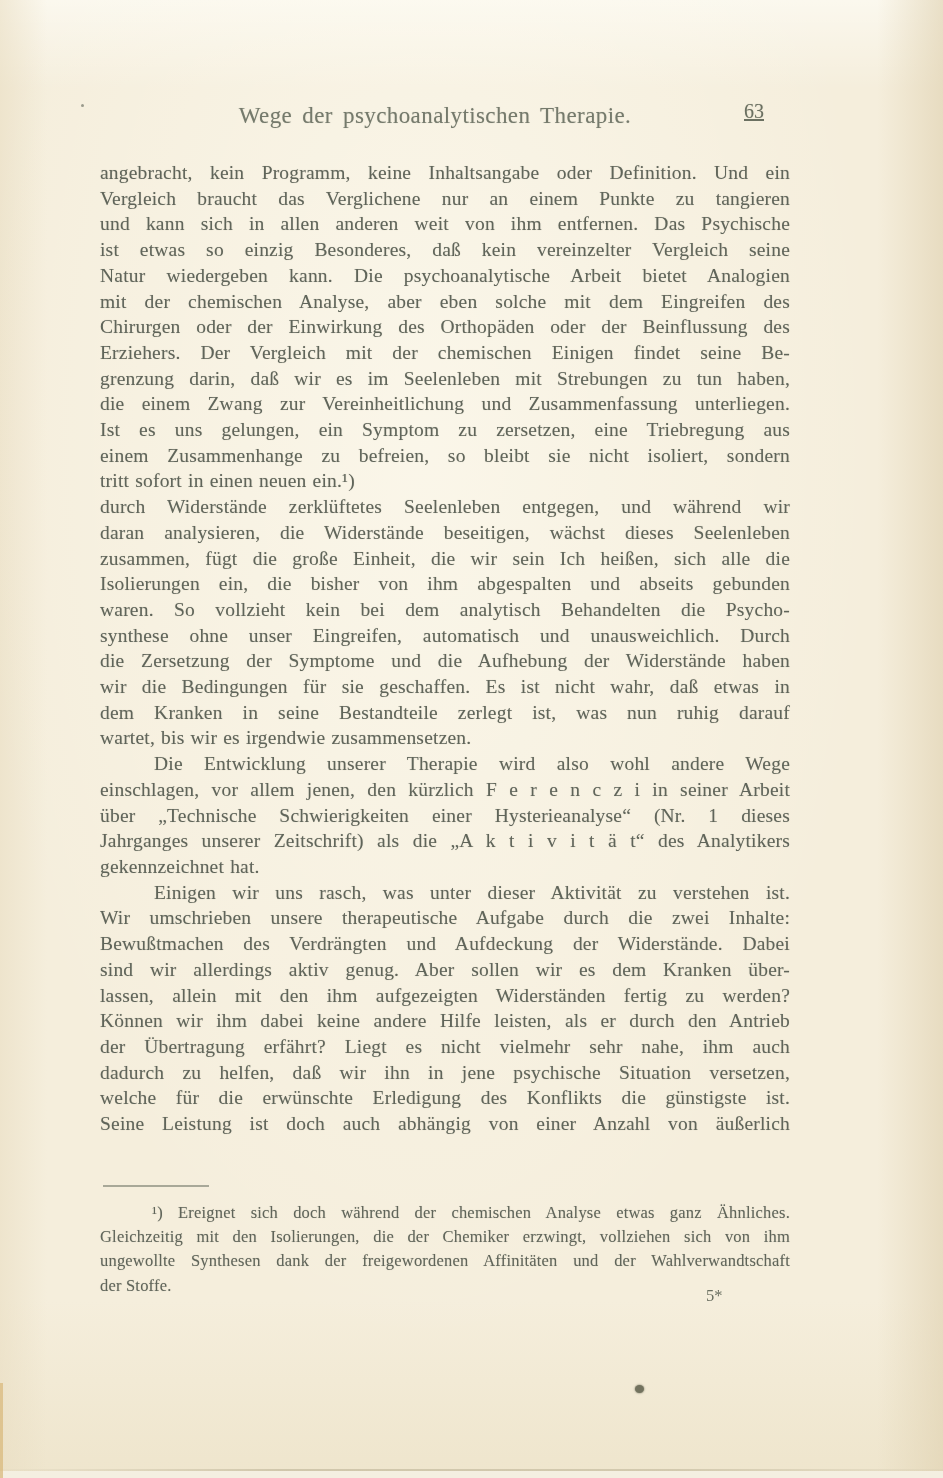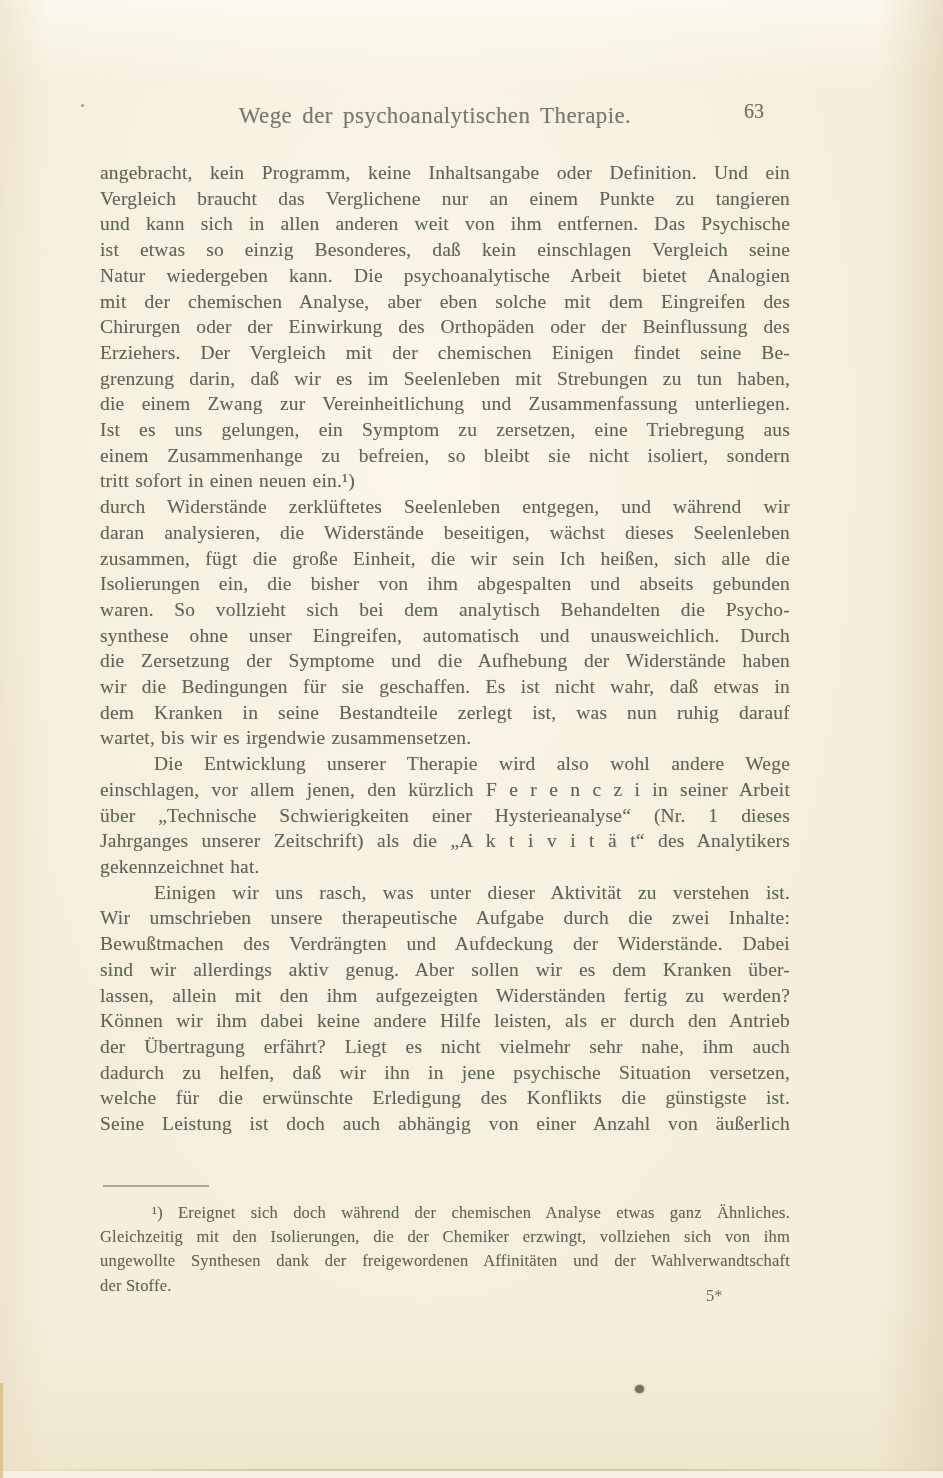--- a/index.html
+++ b/index.html
@@ -29,20 +29,21 @@
     word-spacing: 4px;
     color: #757a6c;
     text-shadow: 0 0 1px rgba(110,115,100,0.35);
   }
   .page-number {
     position: absolute;
     top: 100px; left: 744px;
     font-size: 20px;
     color: #6b7061;
     text-shadow: 0 0 1px rgba(110,115,100,0.35);
+    text-decoration: underline;
   }
   .body-text {
     position: absolute;
     top: 160px; left: 100px; width: 690px;
     font-size: 19.5px;
     line-height: 25.7px;
     letter-spacing: 0.2px;
     word-spacing: 1px;
     text-shadow: 0 0 1px rgba(99,104,89,0.32);
   }
@@ -99,35 +100,35 @@
   <div class="header">
     <span class="running-title">Wege der psychoanalytischen Therapie.</span>
   </div>
 
   <div class="page-number">63</div>
 
   <div class="body-text" id="body-text">
       <div class="jline">angebracht, kein Programm, keine Inhaltsangabe oder Definition. Und ein</div>
       <div class="jline">Vergleich braucht das Verglichene nur an einem Punkte zu tangieren</div>
       <div class="jline">und kann sich in allen anderen weit von ihm entfernen. Das Psychische</div>
-      <div class="jline">ist etwas so einzig Besonderes, daß kein einschlagen Vergleich seine</div>
+      <div class="jline">ist etwas so einzig Besonderes, daß kein vereinzelter Vergleich seine</div>
       <div class="jline">Natur wiedergeben kann. Die psychoanalytische Arbeit bietet Analogien</div>
       <div class="jline">mit der chemischen Analyse, aber eben solche mit dem Eingreifen des</div>
       <div class="jline">Chirurgen oder der Einwirkung des Orthopäden oder der Beinflussung des</div>
       <div class="jline">Erziehers. Der Vergleich mit der chemischen Einigen findet seine Be-</div>
       <div class="jline">grenzung darin, daß wir es im Seelenleben mit Strebungen zu tun haben,</div>
       <div class="jline">die einem Zwang zur Vereinheitlichung und Zusammenfassung unterliegen.</div>
       <div class="jline">Ist es uns gelungen, ein Symptom zu zersetzen, eine Triebregung aus</div>
       <div class="jline">einem Zusammenhange zu befreien, so bleibt sie nicht isoliert, sondern</div>
       <div class="jline end">tritt sofort in einen neuen ein.¹)</div>
       <div class="jline">durch Widerstände zerklüftetes Seelenleben entgegen, und während wir</div>
       <div class="jline">daran analysieren, die Widerstände beseitigen, wächst dieses Seelenleben</div>
       <div class="jline">zusammen, fügt die große Einheit, die wir sein Ich heißen, sich alle die</div>
       <div class="jline">Isolierungen ein, die bisher von ihm abgespalten und abseits gebunden</div>
-      <div class="jline">waren. So vollzieht sich bei dem analytisch Behandelten die Psycho-</div>
+      <div class="jline">waren. So vollzieht kein bei dem analytisch Behandelten die Psycho-</div>
       <div class="jline">synthese ohne unser Eingreifen, automatisch und unausweichlich. Durch</div>
       <div class="jline">die Zersetzung der Symptome und die Aufhebung der Widerstände haben</div>
       <div class="jline">wir die Bedingungen für sie geschaffen. Es ist nicht wahr, daß etwas in</div>
       <div class="jline">dem Kranken in seine Bestandteile zerlegt ist, was nun ruhig darauf</div>
       <div class="jline end">wartet, bis wir es irgendwie zusammensetzen.</div>
       <div class="jline indent">Die Entwicklung unserer Therapie wird also wohl andere Wege</div>
       <div class="jline">einschlagen, vor allem jenen, den kürzlich F e r e n c z i in seiner Arbeit</div>
       <div class="jline">über „Technische Schwierigkeiten einer Hysterieanalyse“ (Nr. 1 dieses</div>
       <div class="jline">Jahrganges unserer Zeitschrift) als die „A k t i v i t ä t“ des Analytikers</div>
       <div class="jline end">gekennzeichnet hat.</div>

